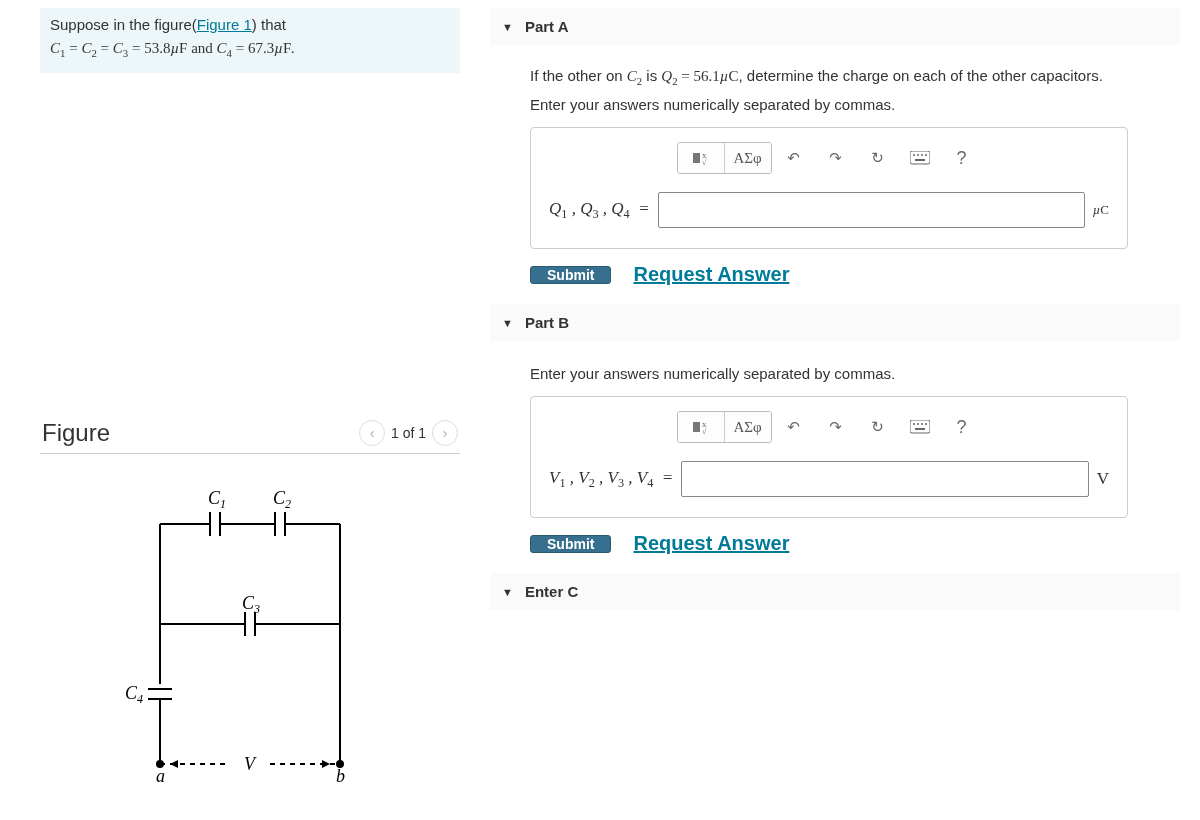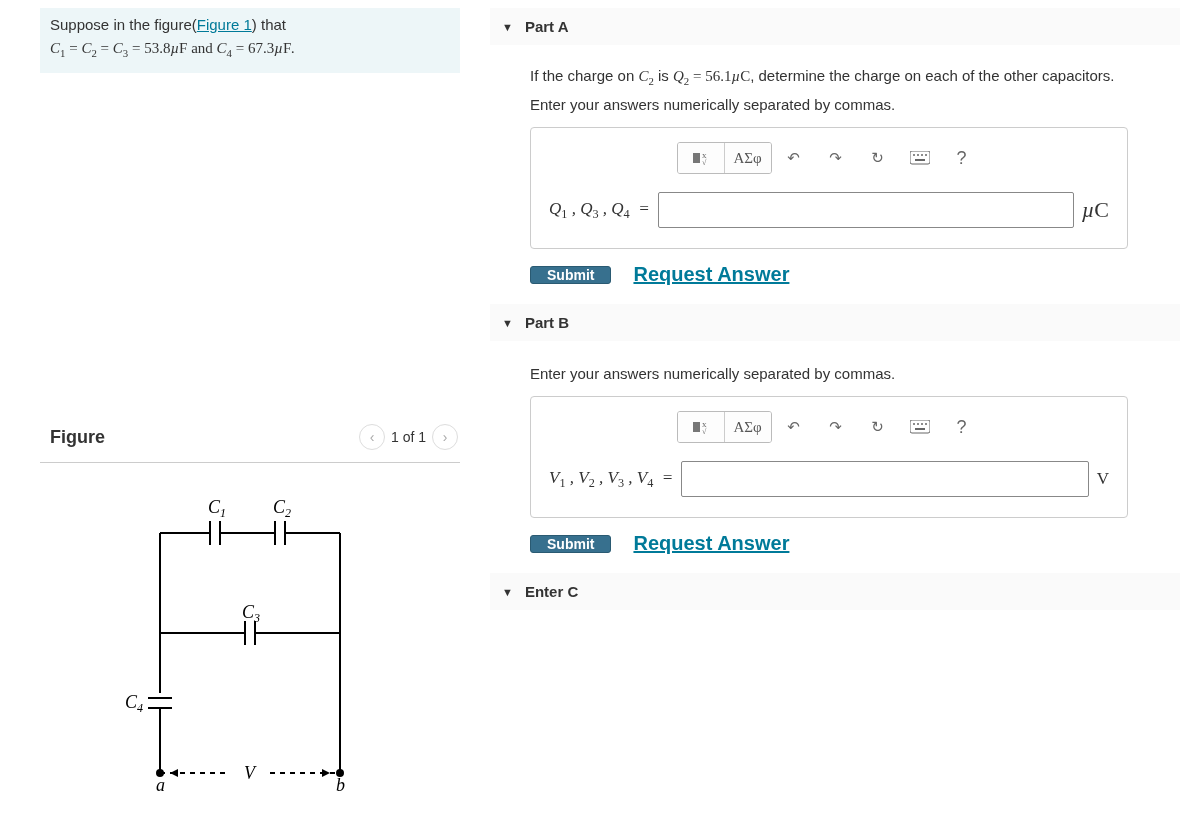--- a/index.html
+++ b/index.html
@@ -34,21 +34,21 @@
   .math-rm { font-family: 'Times New Roman', serif; font-style: normal; }
   .sub { font-size: 0.72em; vertical-align: sub; font-style: normal;}
   .figure-header {
     display: flex;
     justify-content: space-between;
     align-items: center;
     border-bottom: 1px solid #ccc;
     padding: 6px 2px;
     margin-top: 340px;
   }
-  .figure-header h3 { margin: 8px; font-size: 18px; font-weight: bold; }
+  .figure-header h3 { margin: 0; font-size: 24px; font-weight: normal; }
   .pager {
     display: flex;
     align-items: center;
     gap: 6px;
     font-size: 14px;
   }
   .pager-btn {
     width: 24px; height: 24px;
     border: 1px solid #ddd;
     border-radius: 50%;
@@ -132,21 +132,21 @@
     font-size: 17px;
   }
   .ans-input {
     flex: 1;
     height: 34px;
     border: 1px solid #888;
     border-radius: 2px;
     padding: 0 6px;
     font-size: 15px;
   }
-  .unit { font-style: italic; font-size: 22px; text-align: center; }
+  .unit { font-style: italic; font-size: 13px; text-align: center; }
   .actions {
     margin-top: 14px;
     display: flex;
     align-items: center;
     gap: 22px;
   }
   .submit-btn {
     background: #37708e;
     color: #fff;
     border: 1px solid #2a5a72;
@@ -238,21 +238,21 @@
   </div>
 
   <div class="right-col">
 
     <div class="part-header">
       <span class="tri">▼</span>
       <span class="lbl">Part A</span>
     </div>
     <div class="part-body">
       <div class="q">
-        <span>If the charge on </span><span class="math-it">C<span class="sub">2</span></span><span> is </span><span class="math-it">Q<span class="sub">2</span> <span class="math-rm">= <span>56.1</span></span>µ<span class="math-rm">C</span></span><span>, determine the charge on each of the other capacitors.</span>
+        <span>If the other on </span><span class="math-it">C<span class="sub">2</span></span><span> is </span><span class="math-it">Q<span class="sub">2</span> <span class="math-rm">= <span>56.1</span></span>µ<span class="math-rm">C</span></span><span>, determine the charge on each of the other capacitors.</span>
       </div>
       <div class="instr">Enter your answers numerically separated by commas.</div>
 
       <div class="answer-box">
         <div class="toolbar">
           <div class="tb-group">
             <div class="tb-btn">
               <svg width="18" height="16">
                   <rect x="1" y="3" width="7" height="10" fill="#777"></rect>
                   <text x="10" y="8" font-size="9" fill="#666">x</text>

